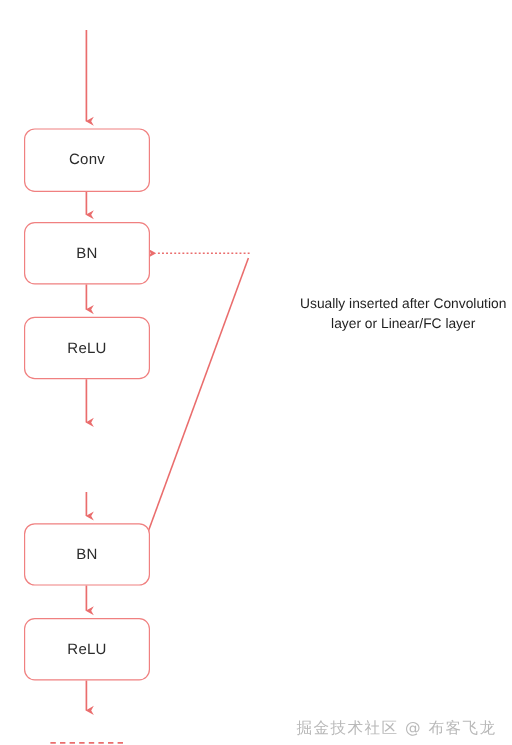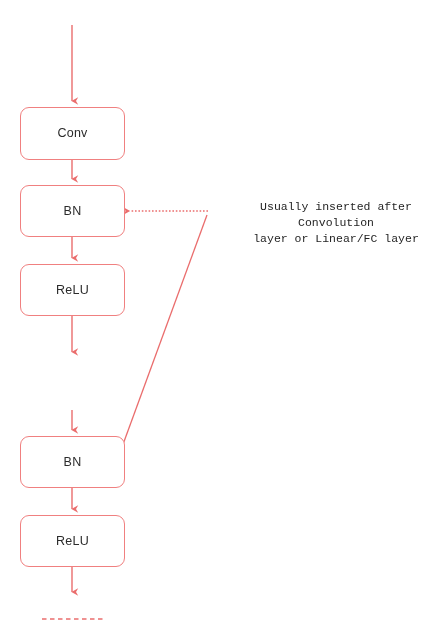--- a/index.html
+++ b/index.html
@@ -42,26 +42,27 @@
   .node-label {
     font-family: "Liberation Sans", sans-serif;
     font-size: 12.5px;
     color: #2b2b2b;
     letter-spacing: 0.2px;
     line-height: 1;
     user-select: none;
   }
   .annotation {
     position: absolute;
-    font-family: Liberation Mono, monospace;
+    font-family: Liberation Sans, sans-serif;
     font-size: 11.5px;
     color: #1f1f1f;
     line-height: 1.38;
     text-align: center;
     white-space: pre-line;
+    margin-top: 48px;
   }
   .watermark {
     position: absolute;
     font-family: "DejaVu Sans", sans-serif;
     font-size: 13px;
     color: #b9b9b9;
     letter-spacing: 1.2px;
     white-space: nowrap;
     user-select: none;
   }
@@ -122,14 +123,15 @@
     <span class="node-label">BN</span>
   </div>
 
   <div class="node-box" style="left:20px; top:500px; width:105px; height:52px;">
     <span class="node-label">ReLU</span>
   </div>
 
   <div class="annotation" style="left:250px; top:184px; width:172px;">Usually inserted after Convolution
 layer or Linear/FC layer</div>
 
+  <div class="watermark" style="left:247px; top:583px;">掘金技术社区 @ 布客飞龙</div>
 
 </div>
 
 </body></html>

